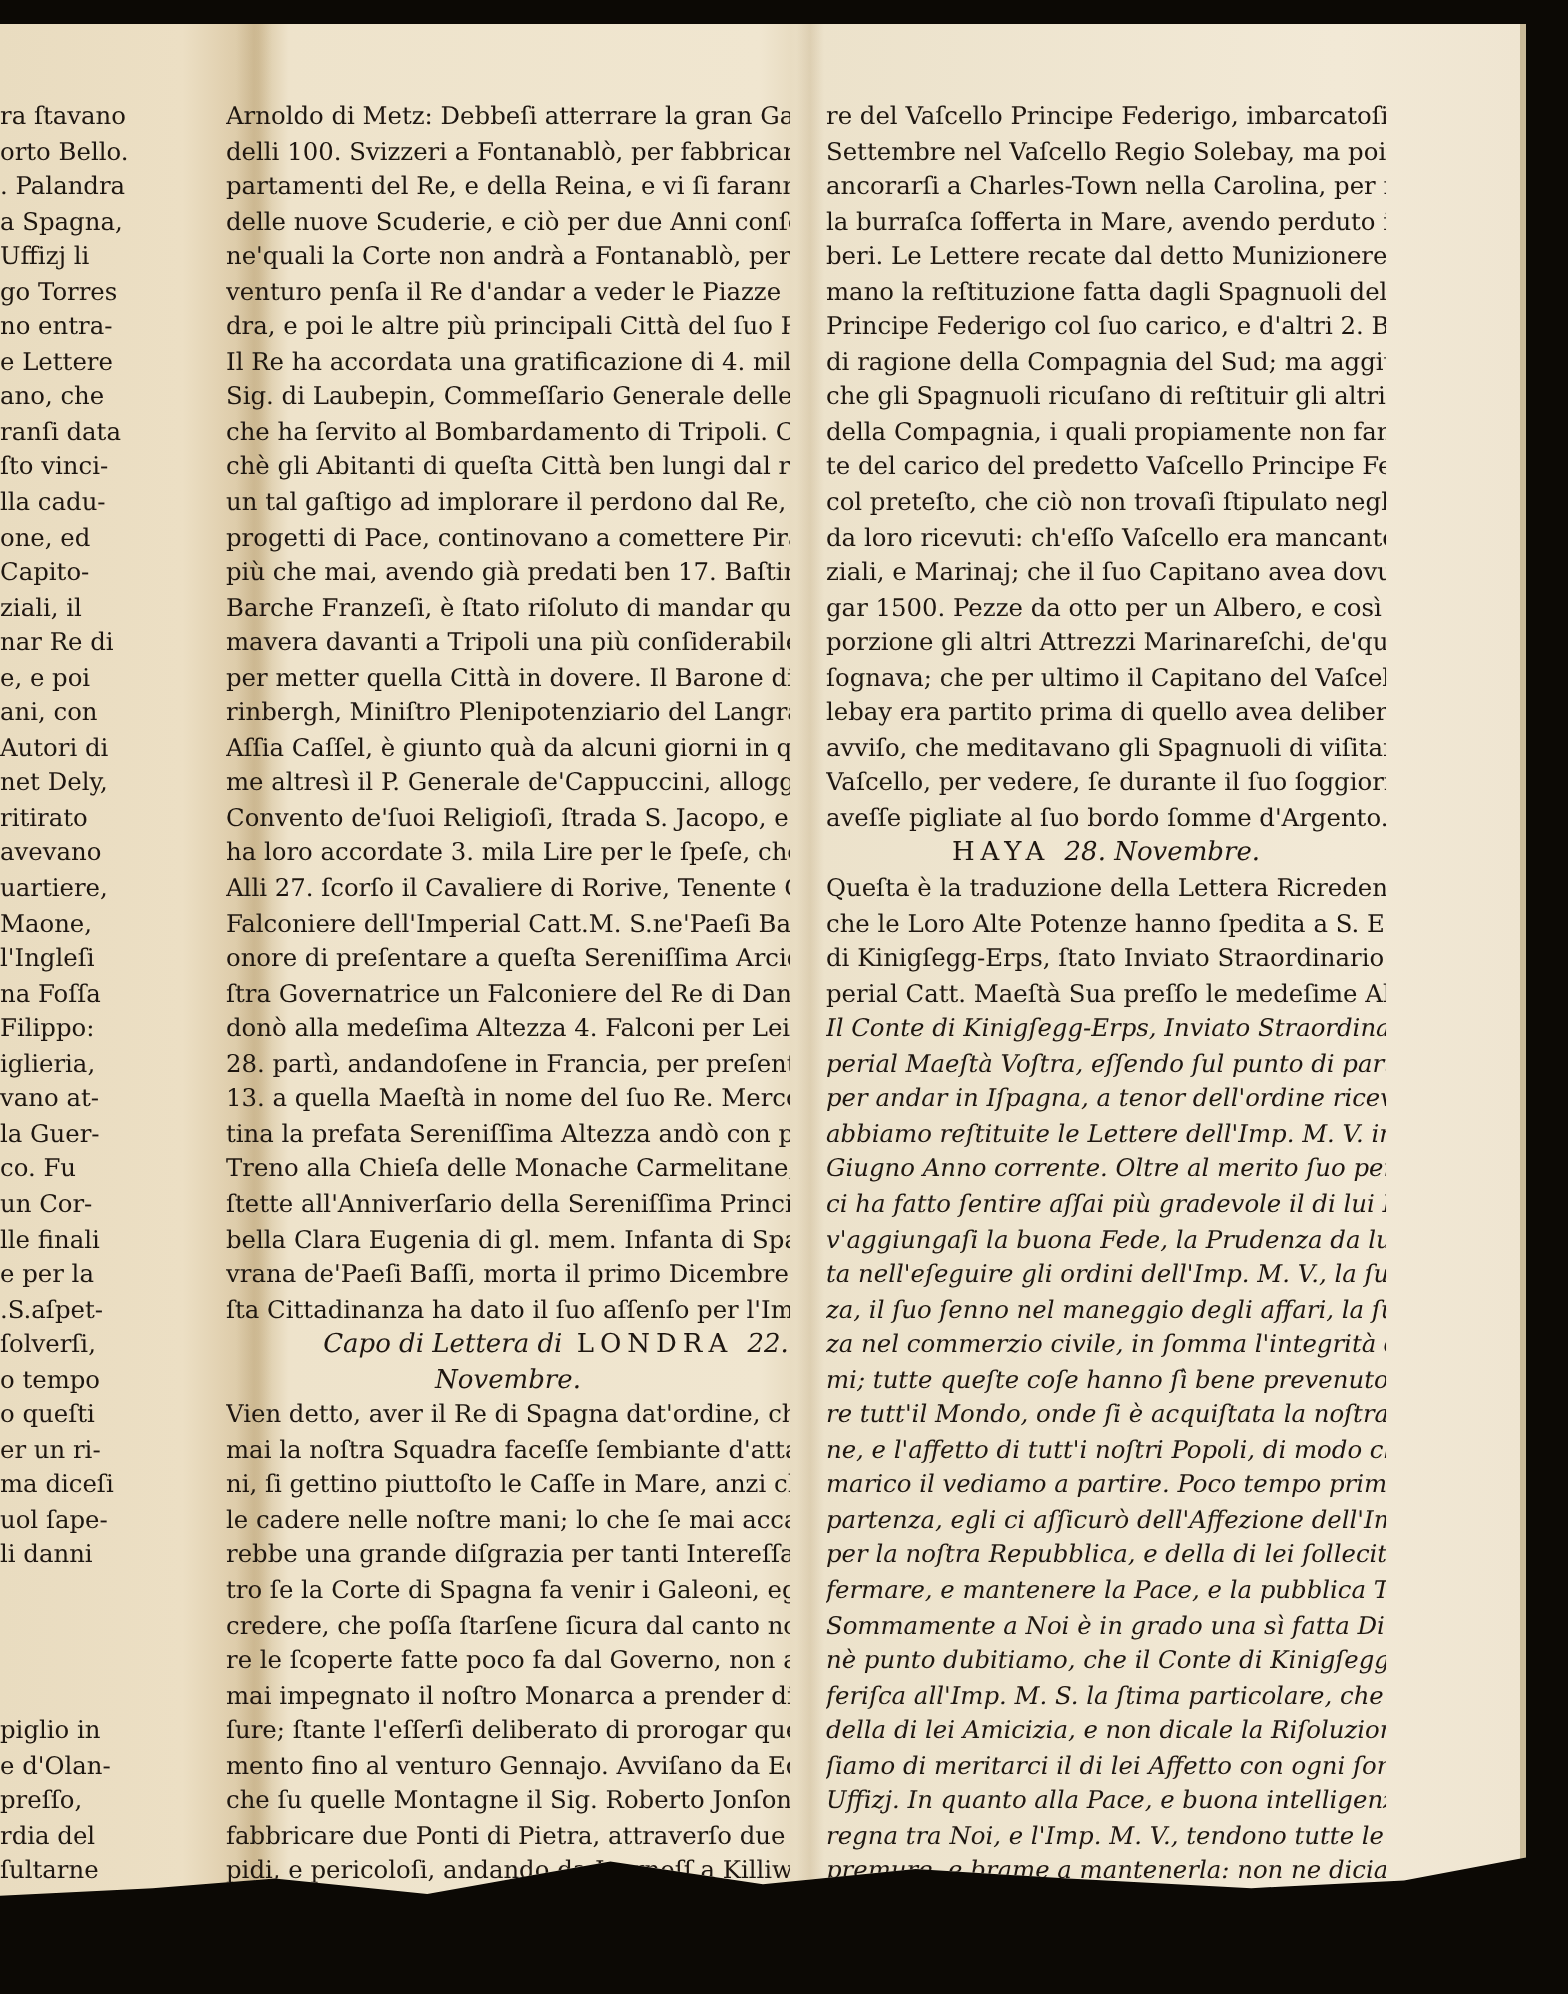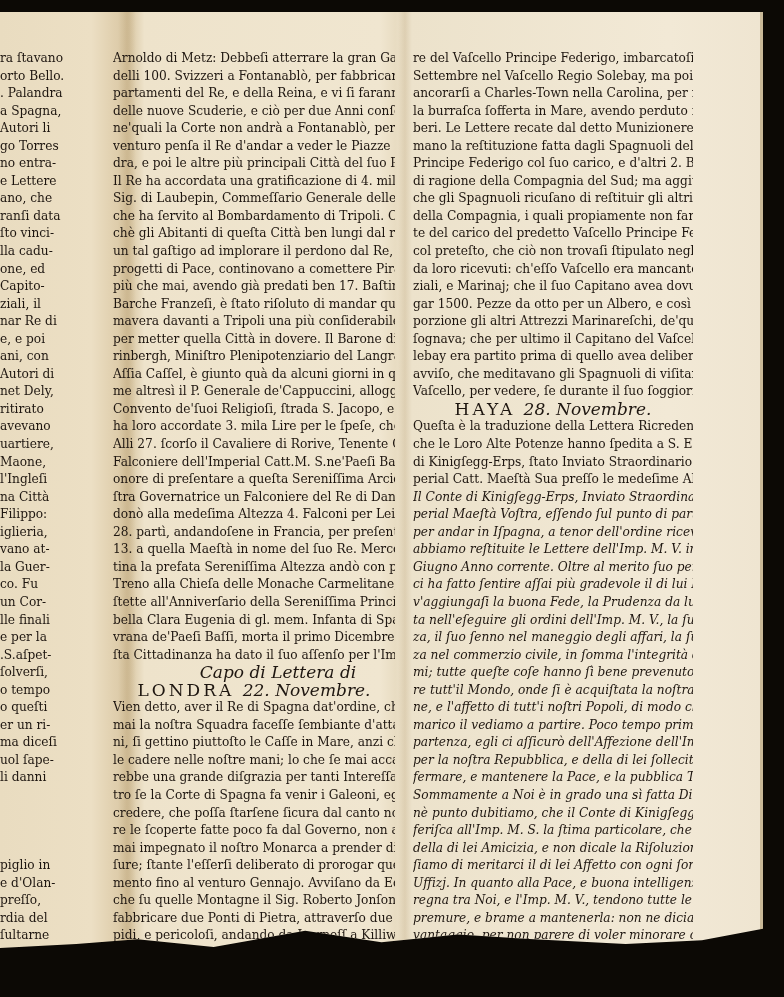--- a/index.html
+++ b/index.html
@@ -16,21 +16,21 @@
   }
   .fold-left { position:absolute; left:118px; top:0; width:18px; height:100%;
     background:linear-gradient(90deg,rgba(160,130,80,0) 0%,rgba(160,130,80,.22) 50%,rgba(160,130,80,0) 100%); }
   .fold-mid { position:absolute; left:398px; top:0; width:14px; height:100%;
     background:linear-gradient(90deg,rgba(160,130,80,0) 0%,rgba(160,130,80,.18) 50%,rgba(160,130,80,0) 100%); }
   .col {
     position:absolute; color:#1e1610;
     font-size:12.2px; line-height:17.55px; text-align:justify;
   }
   .col .it { font-style:italic; }
-  .col .head { text-align:center; letter-spacing:3px; font-size:17px; }
+  .col .head { text-align:center; letter-spacing:3px; font-size:13px; }
   .col .head .date { letter-spacing:0; font-style:italic; }
   .col .head .pre { letter-spacing:0; font-style:italic;margin-left:48px; }
   .frag { left:0; top:38px; width:122px; font-size:12.2px; }
   .frag .gap { height:88px; }
   .col-left { left:113px; top:38px; width:282px; }
   .col-right { left:413px; top:38px; width:280px; }
   .line { display:block; text-align:justify; text-align-last:justify; white-space:nowrap; overflow:hidden; }
   .line.last { text-align-last:left; }
 </style>
 </head>
@@ -38,42 +38,42 @@
 
 <div class="paper">
   <div class="fold-left"></div>
   <div class="fold-mid"></div>
 
   <div class="col frag" id="frag">
       <div>ra ſtavano</div>
       <div>orto Bello.</div>
       <div>. Palandra</div>
       <div>a Spagna,</div>
-      <div>Autori li</div>
+      <div>Uffizj li</div>
       <div>go Torres</div>
       <div>no entra-</div>
       <div>e Lettere</div>
       <div>ano, che</div>
       <div>ranſi data</div>
       <div>ſto vinci-</div>
       <div>lla cadu-</div>
       <div>one, ed</div>
       <div>Capito-</div>
       <div>ziali, il</div>
       <div>nar Re di</div>
       <div>e, e poi</div>
       <div>ani, con</div>
       <div>Autori di</div>
       <div>net Dely,</div>
       <div>ritirato</div>
       <div>avevano</div>
       <div>uartiere,</div>
       <div>Maone,</div>
       <div>l'Ingleſi</div>
-      <div>na Città</div>
+      <div>na Foſſa</div>
       <div>Filippo:</div>
       <div>iglieria,</div>
       <div>vano at-</div>
       <div>la Guer-</div>
       <div>co. Fu</div>
       <div>un Cor-</div>
       <div>lle finali</div>
       <div>e per la</div>
       <div>.S.aſpet-</div>
       <div>ſolverſi,</div>
@@ -166,20 +166,21 @@
         <span class="line">te del carico del predetto Vaſcello Principe Federigo,</span>
         <span class="line">col preteſto, che ciò non trovaſi ſtipulato negli ordini</span>
         <span class="line">da loro ricevuti: ch'eſſo Vaſcello era mancante d'Uffi-</span>
         <span class="line">ziali, e Marinaj; che il ſuo Capitano avea dovuto pa-</span>
         <span class="line">gar 1500. Pezze da otto per un Albero, e così a pro-</span>
         <span class="line">porzione gli altri Attrezzi Marinareſchi, de'quali abbi-</span>
         <span class="line">ſognava; che per ultimo il Capitano del Vaſcello So-</span>
         <span class="line">lebay era partito prima di quello avea deliberato, ſull'</span>
         <span class="line">avviſo, che meditavano gli Spagnuoli di viſitar il ſuo</span>
         <span class="line">Vaſcello, per vedere, ſe durante il ſuo ſoggiorno, non</span>
+        <span class="line last">aveſſe pigliate al ſuo bordo ſomme d'Argento.</span>
       </div>
       <div class="head"><span class="place">HAYA</span> <span class="date">28. Novembre.</span></div>
       <div>
         <span class="line">Queſta è la traduzione della Lettera Ricredenziale,</span>
         <span class="line">che le Loro Alte Potenze hanno ſpedita a S. E. il Sig. Co:</span>
         <span class="line">di Kinigſegg-Erps, ſtato Inviato Straordinario dell'Im-</span>
         <span class="line last">perial Catt. Maeſtà Sua preſſo le medeſime Alte Potenze.</span>
       </div>
       <div class="it">
         <span class="line">Il Conte di Kinigſegg-Erps, Inviato Straordinario dell'Im-</span>

